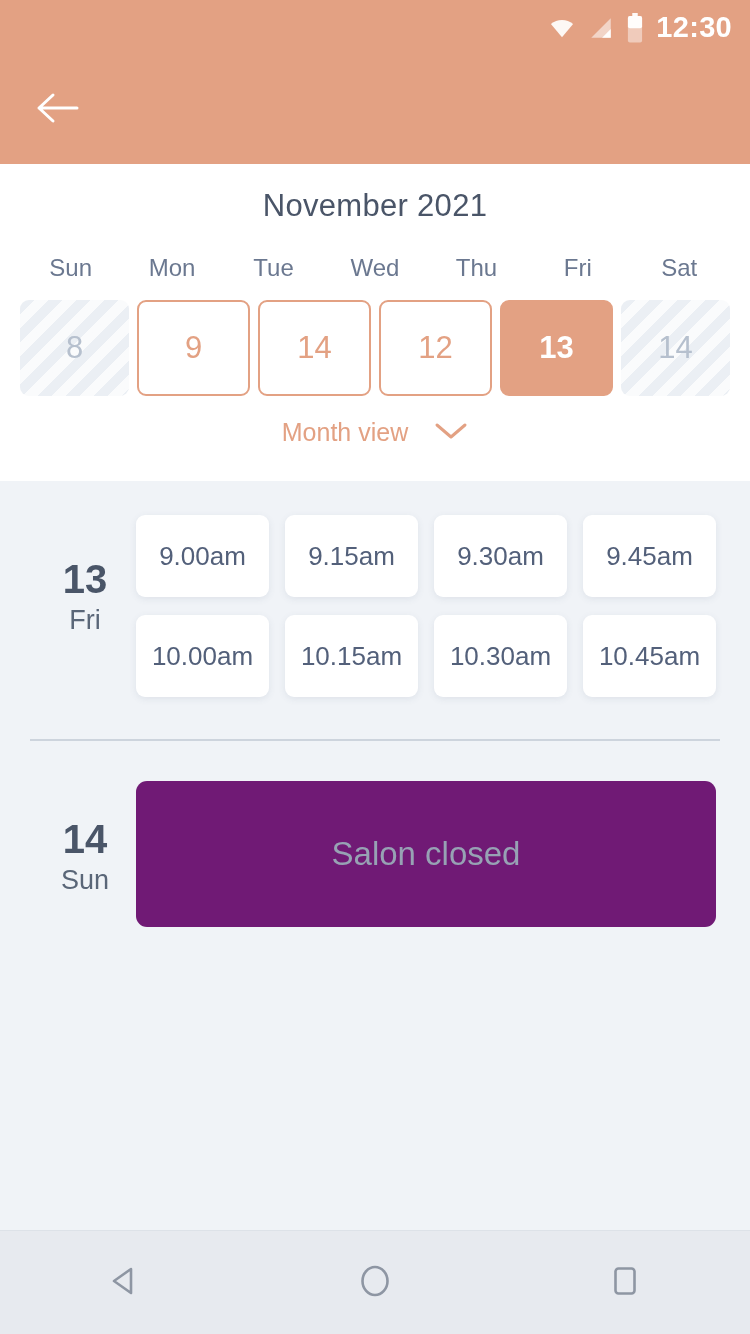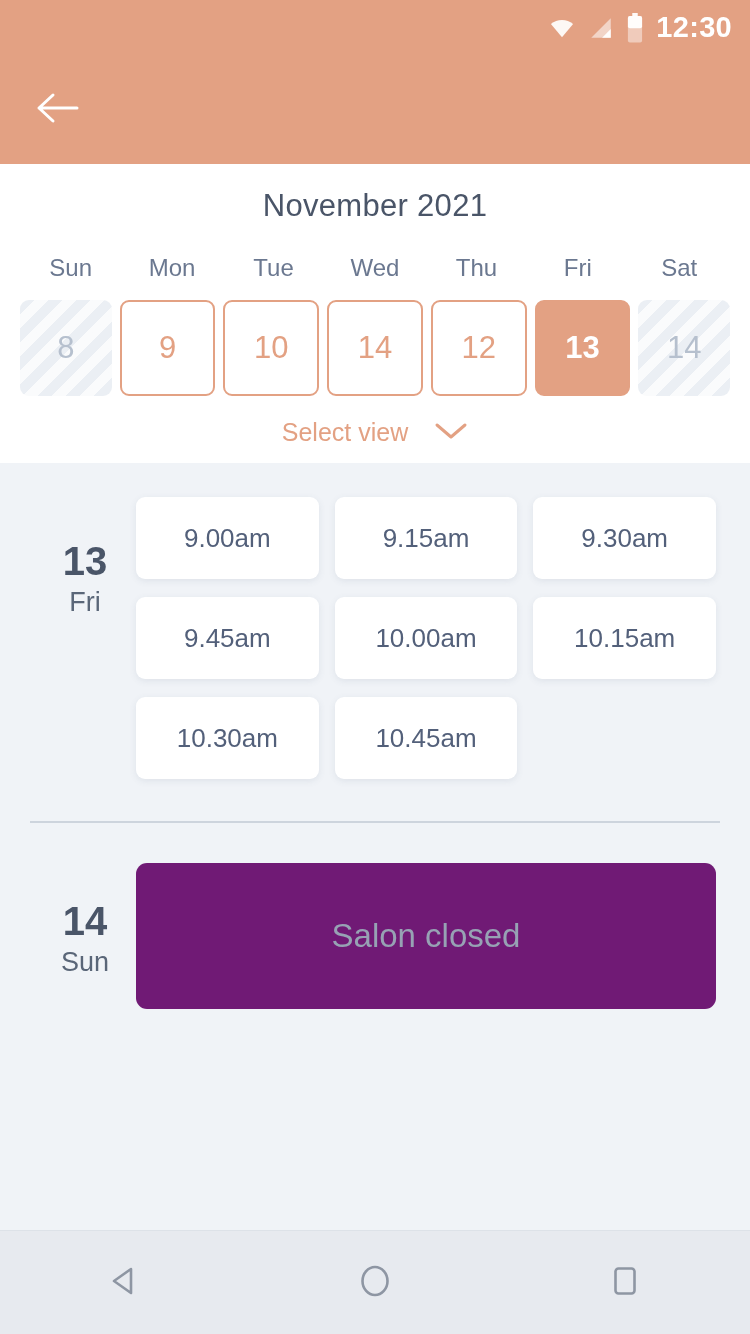--- a/index.html
+++ b/index.html
@@ -26,21 +26,21 @@
   .appbar {
     height:109px; background:#E3A183;
     display:flex; align-items:center; padding-left:34px; gap:60px;
   }
   .back-btn { width:48px; height:48px; display:flex; align-items:center; justify-content:center; cursor:pointer; }
   .appbar-title {
     color:#FFFFFF; font-size:37px; font-weight:bold; letter-spacing:0.2px;
   }
 
   
-  .calendar { background:#FFFFFF; padding-bottom:16px; }
+  .calendar { background:#FFFFFF; padding-bottom:34px; }
   .cal-month {
     text-align:center; color:#4A5568;
     font-size:31px; padding-top:24px; letter-spacing:0.3px;
   }
   .weekrow { display:flex; padding:0 20px; margin-top:30px; }
   .weekrow > div {
     flex:1; text-align:center; color:#6B7890; font-size:24px;
   }
   .daterow { display:flex; padding:0 20px; margin-top:18px; gap:8px; }
   .datecell {
@@ -67,21 +67,21 @@
     cursor:pointer;
   }
   .monthview-label { color:#E3A183; font-size:25px; }
 
   
   .content { flex:1; background:#F0F3F7; overflow:hidden; }
   .dayblock { display:flex; padding:34px 34px 0 34px; }
   .daylabel { width:102px; flex:none; padding-top:42px; text-align:center; }
   .daylabel .num { font-size:40px; font-weight:bold; color:#4A5568; line-height:1.1; }
   .daylabel .dow { font-size:27px; color:#5A6678; margin-top:4px; }
-  .slots { flex:1; display:grid; grid-template-columns:repeat(3, 1fr); gap:18px 16px; }
+  .slots { flex:1; display:grid; grid-template-columns:repeat(4, 1fr); gap:18px 16px; }
   .slot {
     height:82px; background:#FFFFFF; border-radius:9px;
     display:flex; align-items:center; justify-content:center;
     font-size:26px; color:#53607A;
     box-shadow:0 2px 7px rgba(70,90,120,0.10);
     cursor:pointer;
   }
   .divider { height:2px; background:#CDD4DD; margin:42px 30px 0 30px; }
   .closed-block { display:flex; padding:40px 34px 0 34px; }
   .closed-card {
@@ -144,29 +144,28 @@
       <div>Tue</div>
       <div>Wed</div>
       <div>Thu</div>
       <div>Fri</div>
       <div>Sat</div>
     </div>
 
     <div class="daterow">
       <div class="datecell disabled">8</div>
       <div class="datecell available">9</div>
-      <div class="datecell available">10</div>
       <div class="datecell available">14</div>
       <div class="datecell available">12</div>
       <div class="datecell selected">13</div>
       <div class="datecell disabled">14</div>
     </div>
 
     <div class="monthview">
-      <span class="monthview-label">Select view</span>
+      <span class="monthview-label">Month view</span>
       <span>
         <svg width="34" height="20" viewBox="0 0 34 20">
           <path d="M3 4 L17 16 L31 4" stroke="#E3A183" stroke-width="3" fill="none" stroke-linecap="round" stroke-linejoin="round"></path>
         </svg>
       </span>
     </div>
   </div>
 
   <div class="content">
 

